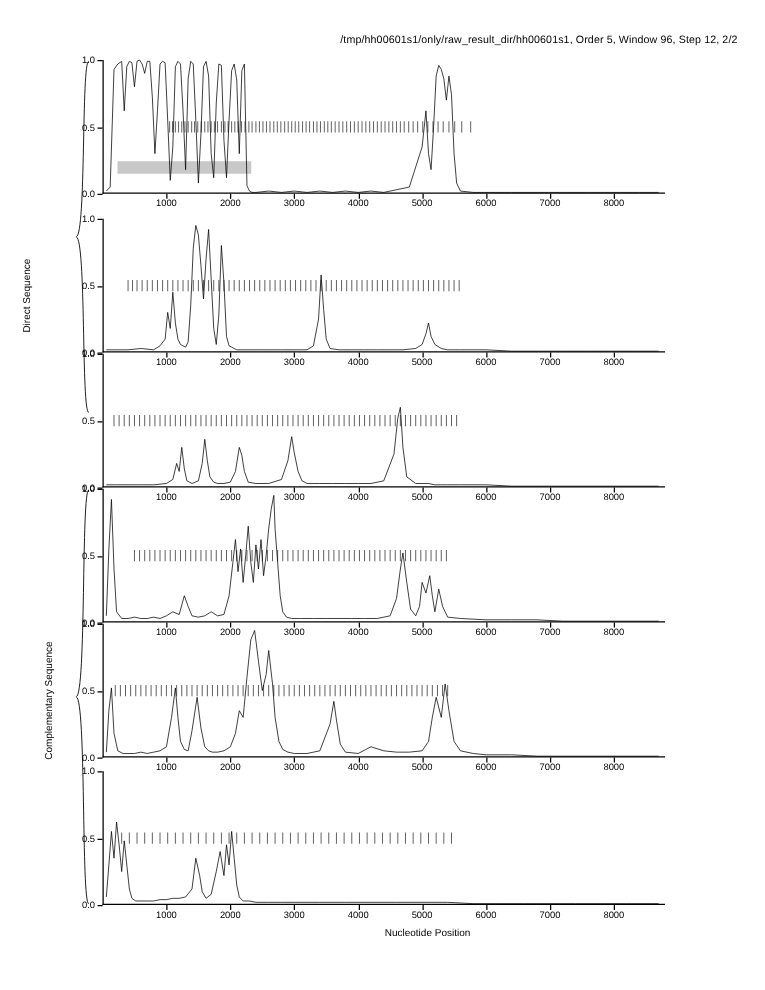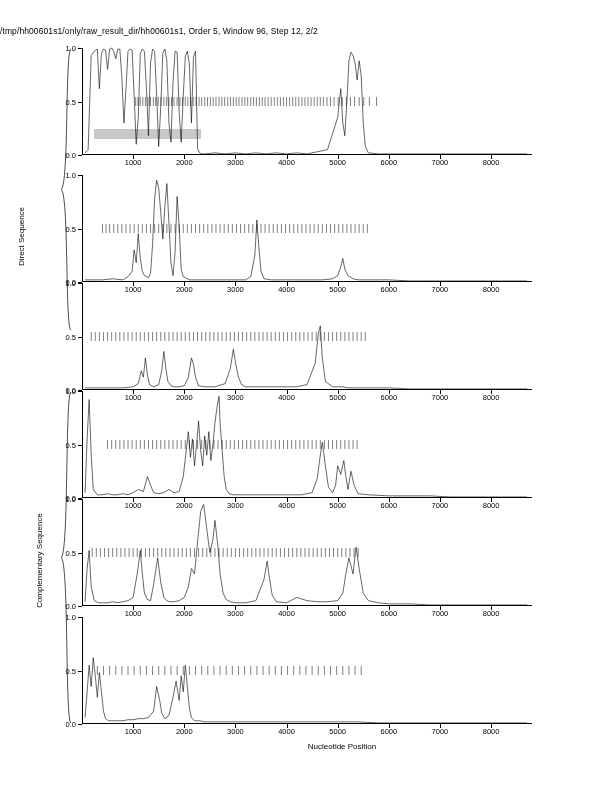--- a/index.html
+++ b/index.html
@@ -7,20 +7,21 @@
     width:612px;height:792px;
     background:#ffffff;
     font-family:"Liberation Sans", sans-serif;
     color:#000;
     position:relative;
     overflow:hidden;
   }
   .title{
     position:absolute;
     top:26px; left:0; width:612px;
+    text-align:right;
     padding-right:22px;
     box-sizing:border-box;
     font-size:8.5px;
     letter-spacing:0.1px;
   }
   .panels{
     position:absolute;
     left:0; top:0; width:612px; height:792px;
   }
   .panel{

